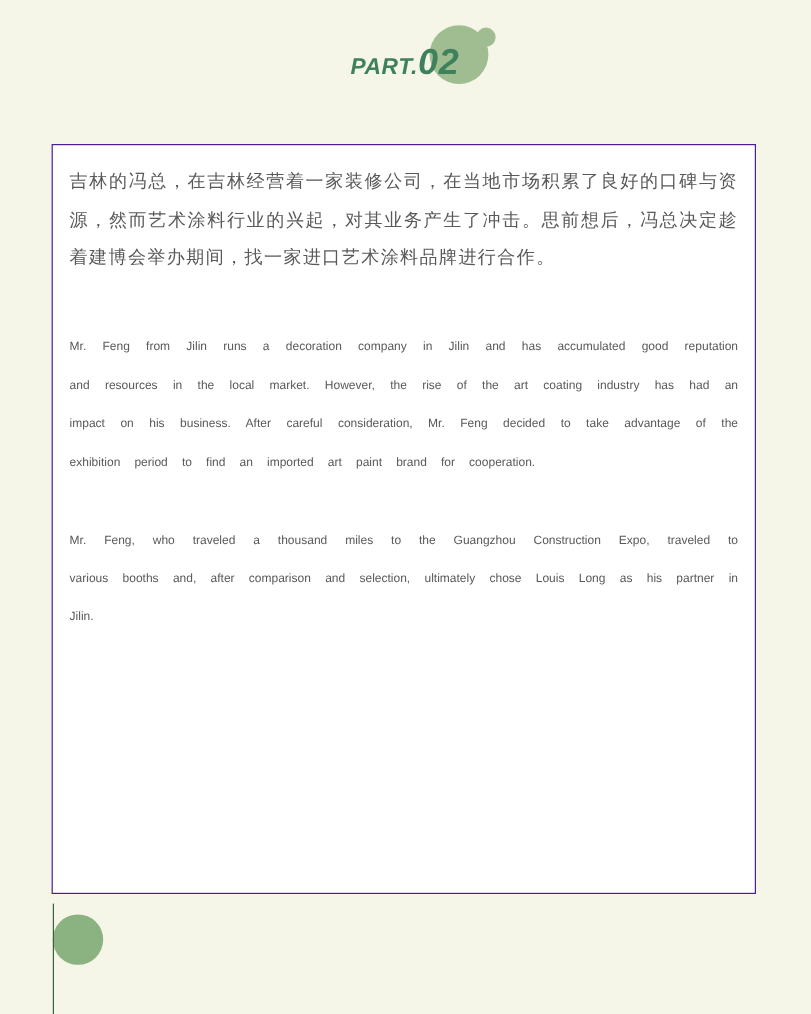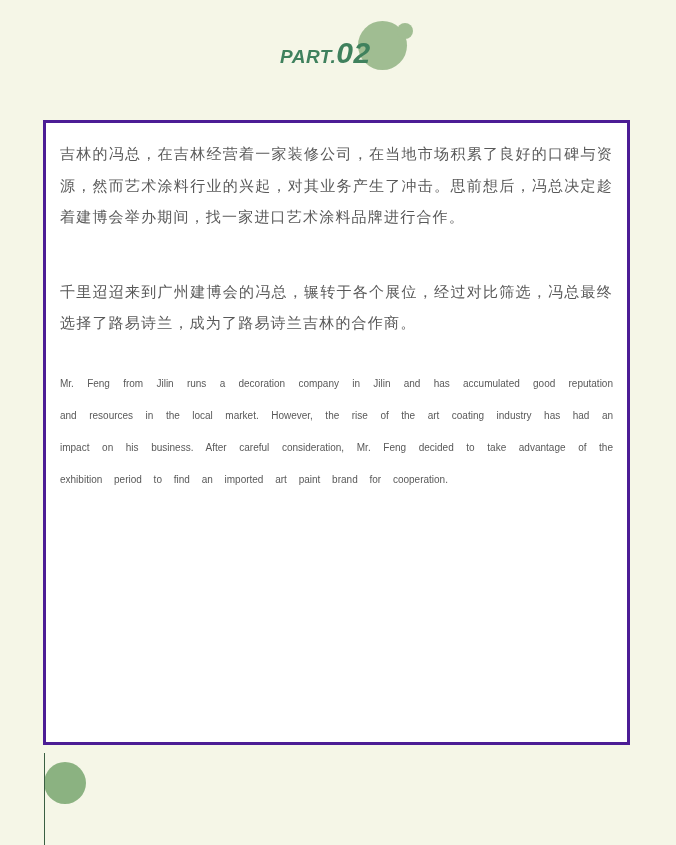--- a/index.html
+++ b/index.html
@@ -25,37 +25,37 @@
   }
   .circle-small {
     position: absolute;
     left: 397px; top: 23px;
     width: 16px; height: 16px;
     border-radius: 50%;
     background: #a0bd92;
   }
   .part-title {
     position: absolute;
-    left: 280px; top: 36px;
+    left: 292px; top: 36px;
     color: #3f815d;
     font-style: italic;
     font-weight: 700;
     white-space: nowrap;
   }
   .part-prefix { font-size: 19px; letter-spacing: 0.5px; }
   .part-num { font-size: 30px; letter-spacing: 0.5px; }
 
   
   .content-box {
     position: absolute;
     left: 43px; top: 120px;
     width: 587px; height: 625px;
     box-sizing: border-box;
     background: #ffffff;
-    border: 3px solid #4c1d95;
+    border: 1px solid #4c1d95;
     padding: 15px 14px 0 14px;
   }
   .content-box p {
     margin: 0;
     color: #595959;
     text-align: justify;
     text-align-last: left;
   }
   p.zh {
     font-size: 15px;
@@ -95,20 +95,20 @@
 <div class="page">
 
   <div>
     <span class="circle-big"></span>
     <span class="circle-small"></span>
     <div class="part-title"><span class="part-prefix">PART.</span><span class="part-num">02</span></div>
   </div>
 
   <div class="content-box">
     <p class="zh">吉林的冯总，在吉林经营着一家装修公司，在当地市场积累了良好的口碑与资源，然而艺术涂料行业的兴起，对其业务产生了冲击。思前想后，冯总决定趁着建博会举办期间，找一家进口艺术涂料品牌进行合作。</p>
-    <p class="zh p2">千里迢迢来到广州建博会的冯总，辗转于各个展位，经过对比筛选，冯总最终选择了路易诗兰，成为了路易诗兰吉林的合作商。</p>
     <p class="en">Mr. Feng from Jilin runs a decoration company in Jilin and has accumulated good reputation and resources in the local market. However, the rise of the art coating industry has had an impact on his business. After careful consideration, Mr. Feng decided to take advantage of the exhibition period to find an imported art paint brand for cooperation.</p>
+    <p class="en last">Mr. Feng, who traveled a thousand miles to the Guangzhou Construction Expo, traveled to various booths and, after comparison and selection, ultimately chose Louis Long as his partner in Jilin.</p>
   </div>
 
   <div class="footer-circle"></div>
   <div class="footer-line"></div>
 
 </div>
 
 </body></html>

